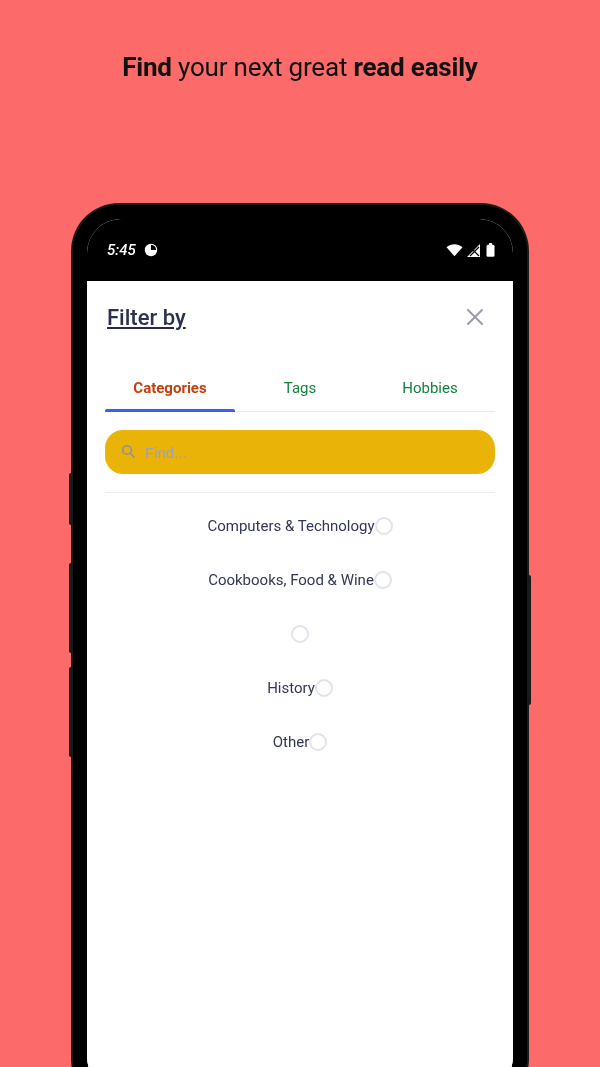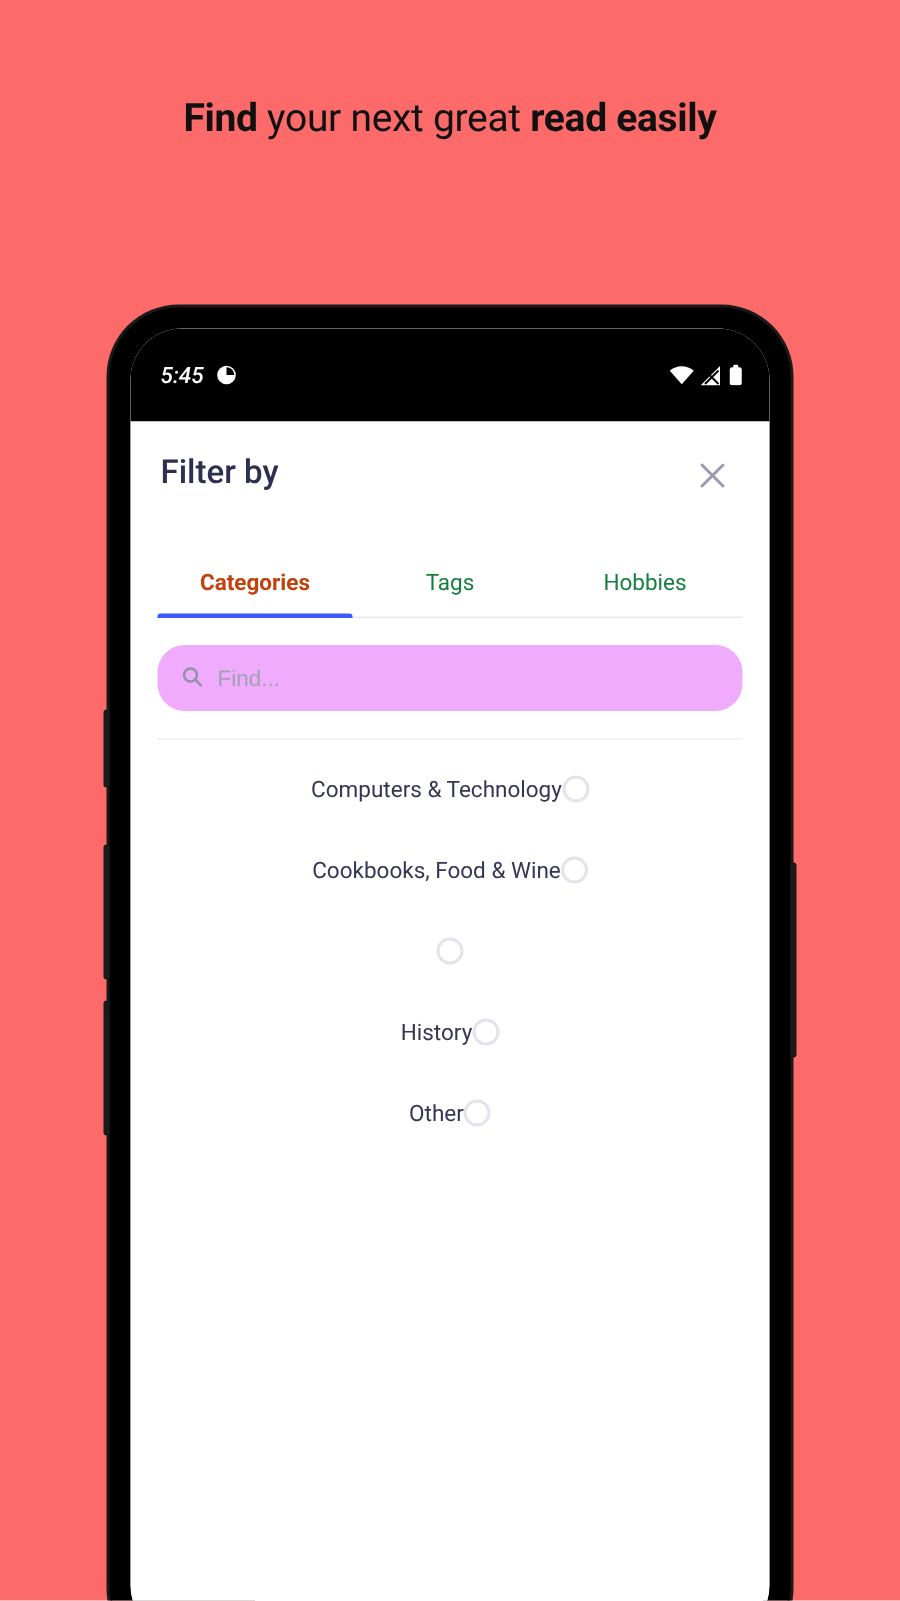--- a/index.html
+++ b/index.html
@@ -4,21 +4,21 @@
 <style>
   * { box-sizing: border-box; margin: 0; padding: 0; }
   html, body { width: 600px; height: 1067px; overflow: hidden; }
   body {
     background: #fc6a6a;
     font-family: -apple-system, BlinkMacSystemFont, "Segoe UI", Roboto, Helvetica, Arial, sans-serif;
     position: relative;
   }
   .headline {
     position: absolute;
-    top: 64px;
+    top: 52px;
     left: 0; right: 0;
     text-align: center;
     font-size: 26px;
     color: #111;
     font-weight: 400;
     letter-spacing: -0.2px;
   }
   .headline strong { font-weight: 700; }
 
   
@@ -69,23 +69,24 @@
   .sb-icon, .sb-icon svg { display: block; }
 
   .content {
     background: #fff;
     flex: 1;
     padding: 22px 18px 0 18px;
     color: #272a46;
   }
   .header-row {
     display: flex;
-    align-items: flex-start;
+    align-items: center;
     justify-content: space-between;
     padding: 0 6px 12px 2px;
+    text-decoration: underline;
   }
   .filter-title {
     font-size: 22px;
     font-weight: 500;
     color: #2d3050;
   }
   .close-btn {
     width: 28px; height: 28px;
     display: flex; align-items: center; justify-content: center;
     color: #9a9bad;
@@ -115,21 +116,21 @@
     content: "";
     position: absolute;
     left: 0; right: 0; bottom: -1px;
     height: 3px;
     background: #3b5bff;
     border-radius: 2px 2px 0 0;
   }
 
   .search-wrap {
     margin-top: 18px;
-    background: #f0abfc;
+    background: #eab308;
     border-radius: 18px;
     height: 44px;
     display: flex;
     align-items: center;
     padding: 0 16px;
     gap: 10px;
   }
   .search-wrap input {
     border: none;
     background: transparent;

